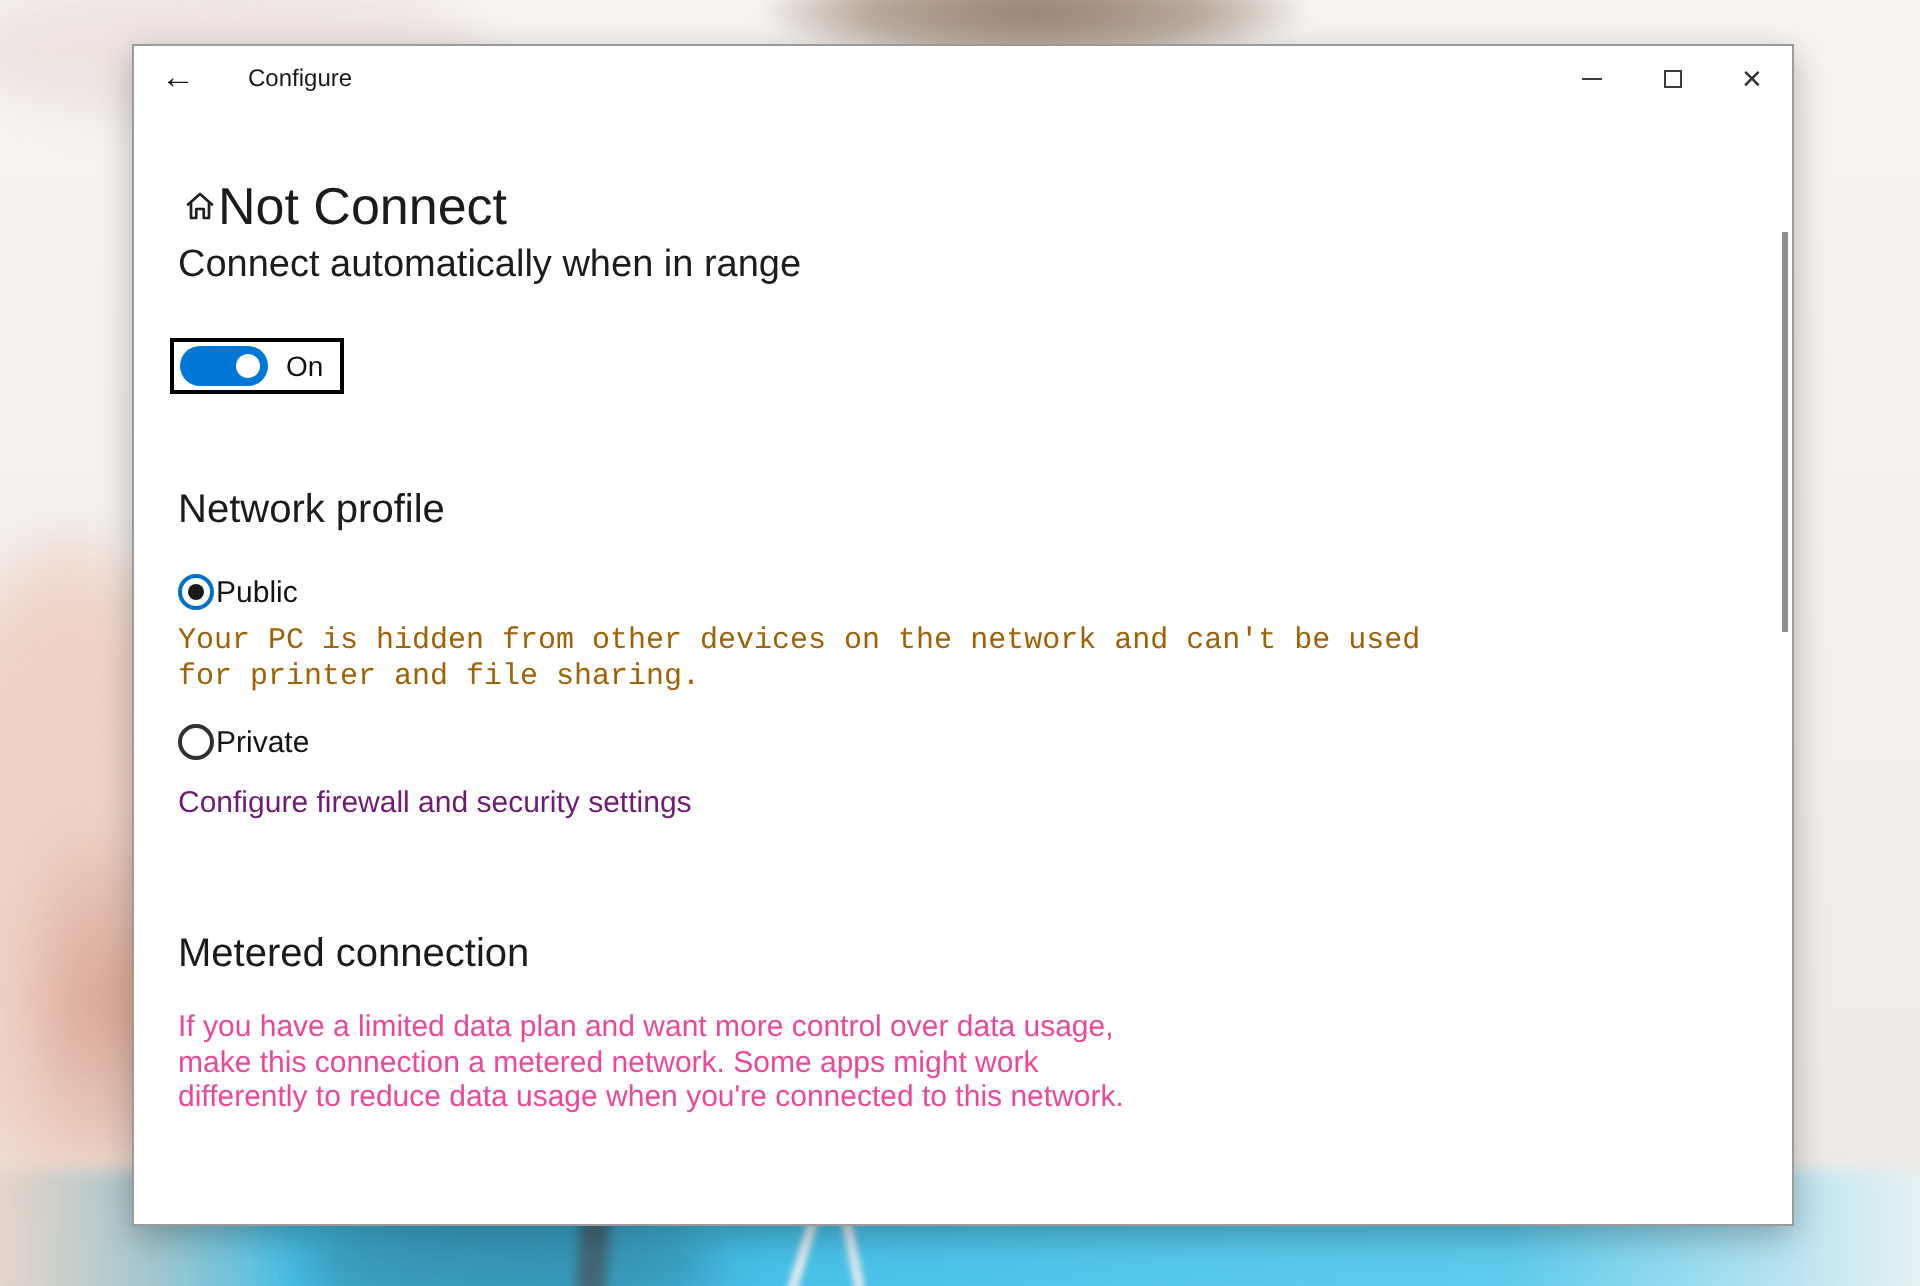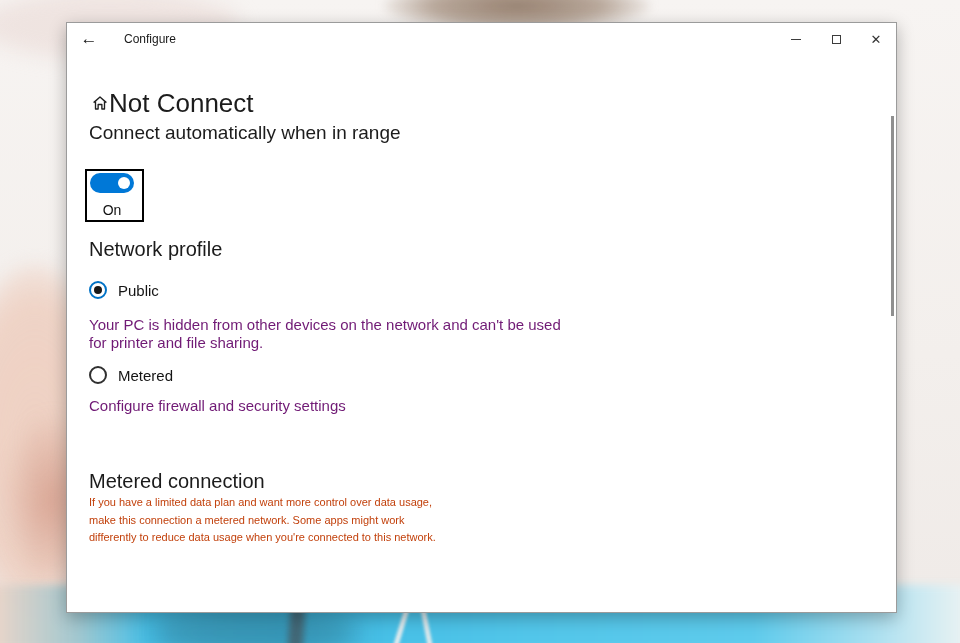--- a/index.html
+++ b/index.html
@@ -63,47 +63,47 @@
 
   .content { padding: 0 22px; color: #171717; }
 
   .page-title-row { margin-top: 30px; display: flex; align-items: center; gap: 0; padding-left: 2px; }
   .home-icon { width: 18px; height: 18px; flex: 0 0 auto; }
   .page-title { font-size: 26px; font-weight: 400; color: #1c1c1c; line-height: 36px; }
 
   .connect-label { font-size: 19px; line-height: 24px; color: #1c1c1c; }
 
   .toggle-focus { margin-top: 24px; margin-left: -4px; display: inline-flex; align-items: center;
-    border: 2px solid #000; padding: 2px 8px 2px 3px; gap: 9px; cursor: pointer; background: #fff; flex-direction: column; }
+    border: 2px solid #000; padding: 2px 8px 2px 3px; gap: 9px; cursor: pointer; background: #fff; }
   .toggle-track { position: relative; width: 44px; height: 20px; border-radius: 10px; background: #0078d7; }
   .toggle-knob { position: absolute; right: 4px; top: 4px; width: 12px; height: 12px;
     border-radius: 50%; background: #ffffff; }
   .toggle-state { font-size: 14px; color: #111; }
 
   .section-heading { font-size: 20px; font-weight: 400; line-height: 26px; color: #1b1b1b; }
-  .heading-profile { margin-top: 14px; }
+  .heading-profile { margin-top: 44px; }
   .heading-metered { margin-top: 54px; }
 
-  .option-row { display: flex; align-items: center; gap: 11px; cursor: pointer; }
+  .option-row { display: flex; align-items: center; gap: 1px; cursor: pointer; }
   .row-public { margin-top: 19px; }
   .row-private { margin-top: 15px; }
   .radio { width: 18px; height: 18px; border-radius: 50%; flex: 0 0 auto;
     display: flex; align-items: center; justify-content: center; background: #fff; }
   .radio.selected { border: 2px solid #0072c6; }
   .radio.unselected { border: 2px solid #303030; }
   .radio-dot { width: 8px; height: 8px; border-radius: 50%; background: #191919; }
   .option-label { font-size: 15px; color: #141414; }
 
-  .option-desc { margin-top: 17px; font-size: 15px; line-height: 17.5px; color: #701a75;
-    white-space: pre-line; }
+  .option-desc { margin-top: 7px; font-size: 15px; line-height: 17.5px; color: #a16207;
+    white-space: pre-line; font-family: Liberation Mono, monospace; }
 
   .settings-link { margin-top: 13px; font-size: 15px; line-height: 17px; color: #701a75;
     cursor: pointer; width: fit-content; }
 
-  .metered-desc { font-size: 11px; line-height: 17.5px; color: #c2410c;
+  .metered-desc { margin-top: 15px; font-size: 15px; line-height: 17.5px; color: #ec4899;
     white-space: pre-line; }
 
   .scroll-thumb { position: absolute; top: 93px; right: 2px; width: 3px; height: 200px;
     background: #8f8f8f; cursor: pointer; }
 </style>
 </head>
 <body>
 
 <div class="bg-layer">
   <div class="blob blob-topleft"></div>
@@ -162,21 +162,21 @@
       <span class="radio selected">
         <span class="radio-dot"></span>
       </span>
       <span class="option-label">Public</span>
     </div>
     <div class="option-desc">Your PC is hidden from other devices on the network and can't be used
 for printer and file sharing.</div>
 
     <div class="option-row row-private">
       <span class="radio unselected"></span>
-      <span class="option-label">Metered</span>
+      <span class="option-label">Private</span>
     </div>
 
     <div class="settings-link">Configure firewall and security settings</div>
 
     <div class="section-heading heading-metered">Metered connection</div>
 
     <div class="metered-desc">If you have a limited data plan and want more control over data usage,
 make this connection a metered network. Some apps might work
 differently to reduce data usage when you're connected to this network.</div>
 

